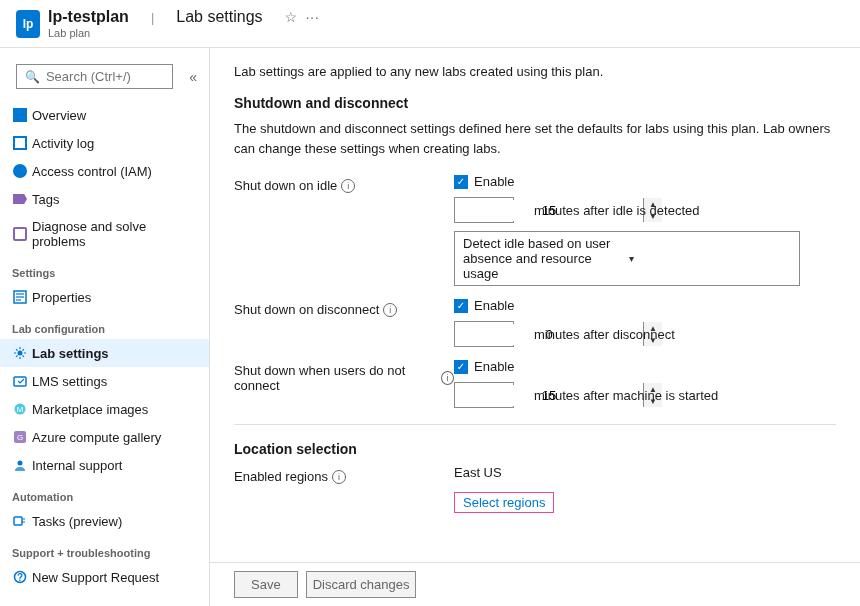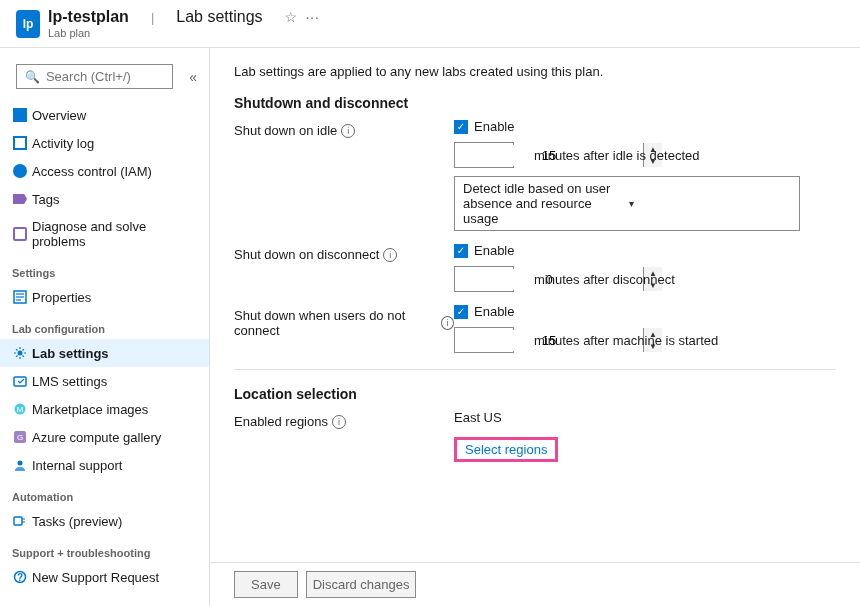--- a/index.html
+++ b/index.html
@@ -67,21 +67,21 @@
     .dropdown-row { display: flex; align-items: center; }
     .dropdown-select { border: 1px solid #8a8a8a; padding: 4px 8px; font-size: 13px; background: #fff; display: flex; align-items: center; gap: 4px; min-width: 340px; cursor: pointer; }
     .dropdown-select span { flex: 1; }
     .dropdown-arrow { color: #333; font-size: 10px; }
 
     .info-icon { display: inline-flex; width: 14px; height: 14px; border-radius: 50%; border: 1px solid #666; align-items: center; justify-content: center; font-size: 9px; color: #666; cursor: pointer; }
 
     .divider { border: none; border-top: 1px solid #e0e0e0; margin: 16px 0; }
 
     .location-value { font-size: 13px; color: #1a1a1a; margin-bottom: 4px; }
-    .select-regions-link { color: #0078d4; font-size: 13px; cursor: pointer; text-decoration: none; border: 3px solid #ec4899; padding: 2px 8px; display: inline-block; }
+    .select-regions-link { color: #0078d4; font-size: 13px; cursor: pointer; text-decoration: none; border: 1px solid #ec4899; padding: 2px 8px; display: inline-block; }
 
     .footer-bar { border-top: 1px solid #e0e0e0; padding: 8px 24px; display: flex; gap: 8px; background: #fff; }
     .btn-save { background: #f3f3f3; border: 1px solid #8a8a8a; padding: 5px 16px; font-size: 13px; cursor: pointer; color: #666; }
     .btn-discard { background: #f3f3f3; border: 1px solid #8a8a8a; padding: 5px 6px; font-size: 13px; cursor: pointer; color: #666; }
 
     .collapse-btn { background: none; border: none; cursor: pointer; color: #666; font-size: 14px; padding: 4px; }
   </style>
 </head>
 <body>
 
@@ -227,20 +227,21 @@
       <span>New Support Request</span>
     </div>
   </div>
 
   <div style="flex:1; display:flex; flex-direction:column; overflow:hidden;">
     <div class="content">
 
       <p class="content-description">Lab settings are applied to any new labs created using this plan.</p>
 
       <h3 class="section-title">Shutdown and disconnect</h3>
+      <p class="section-desc">The shutdown and disconnect settings defined here set the defaults for labs using this plan. Lab owners can change these settings when creating labs.</p>
 
       <div class="setting-row">
         <div class="setting-label">
           <span>Shut down on idle</span>
           <span class="info-icon">i</span>
         </div>
         <div class="setting-controls">
           <div class="checkbox-row">
             <div class="checkbox-blue"></div>
             <span class="checkbox-label">Enable</span>

